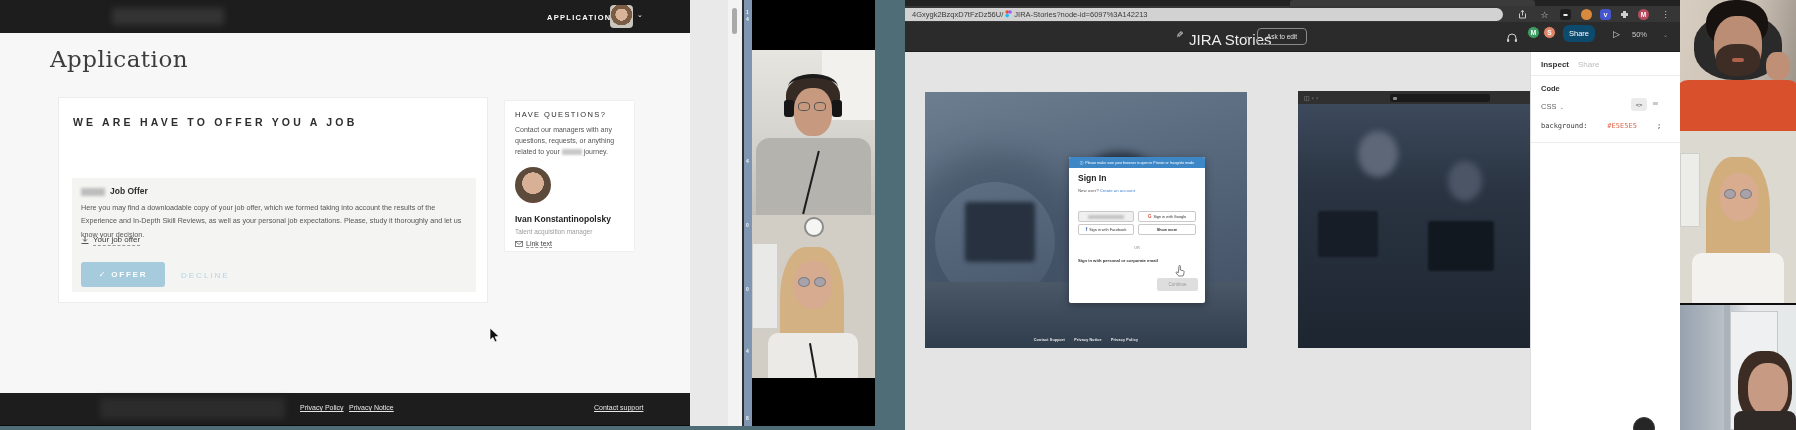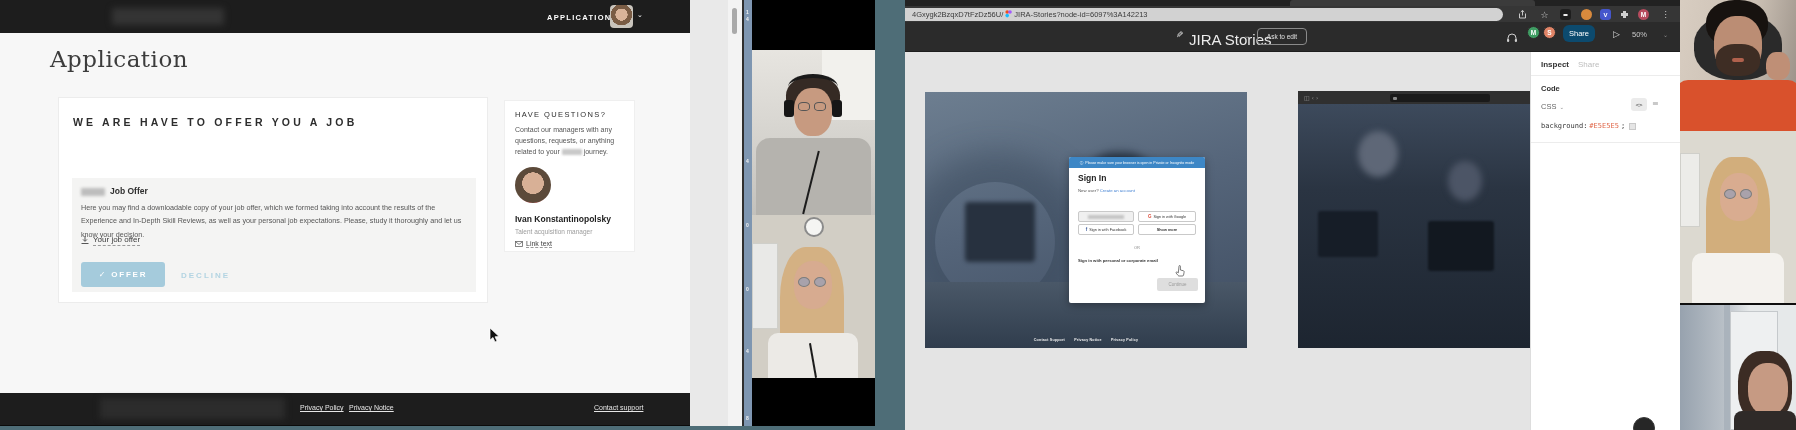--- a/index.html
+++ b/index.html
@@ -25,21 +25,21 @@
   #offer-title{left:14px;top:18px;font-size:10.5px;font-weight:bold;letter-spacing:3.2px;color:#2d2d2d;}
   #offer-intro{left:14px;top:38px;width:402px;font-size:10.5px;line-height:1.5;color:#333;}
   #offer-panel{left:13px;top:80px;width:404px;height:114px;background:#f4f4f3;}
   #panel-blur-word{left:9px;top:10px;width:24px;height:8px;background:#bdbdbd;filter:blur(1.5px);border-radius:1px;}
   #panel-title{left:38px;top:8px;font-size:8.5px;font-weight:bold;color:#2e2e2e;}
   #panel-body{left:9px;top:23px;width:390px;font-size:7.2px;line-height:1.85;color:#555;}
   #download-link{left:9px;top:57px;font-size:8px;color:#3b3b3b;display:flex;align-items:center;gap:4px;}
   #download-link .lbl{border-bottom:1px dashed #9a9a9a;padding-bottom:1px;}
   #accept-btn{left:9px;top:84px;width:84px;height:25px;background:#a5cbdc;border-radius:3px;color:#fff;
     font-size:8px;font-weight:bold;letter-spacing:1.8px;display:flex;align-items:center;justify-content:center;gap:4px;border:none;}
-  #decline-link{left:109px;top:93px;font-size:8px;font-weight:bold;letter-spacing:2px;color:#b3d4e2;}
+  #decline-link{left:109px;top:93px;font-size:8px;font-weight:normal;letter-spacing:2px;color:#b3d4e2;}
 
   #q-card{left:504px;top:100px;width:131px;height:152px;background:#fff;border:1px solid #efefef;}
   #q-title{left:10px;top:9px;font-size:7.5px;font-weight:normal;letter-spacing:1.4px;color:#2d2d2d;}
   #q-body{left:10px;top:24px;width:112px;font-size:7px;line-height:1.55;color:#555;}
   .q-blur{display:inline-block;width:20px;height:6px;background:#c9c9c9;filter:blur(1.2px);vertical-align:middle;border-radius:1px;}
   #q-avatar{left:10px;top:66px;width:36px;height:36px;border-radius:50%;
     background:radial-gradient(circle at 50% 45%,#d8b096 0 40%,#5c4a3a 41% 72%,#8a3b38 73%);}
   #q-name{left:10px;top:113px;font-size:8.5px;font-weight:bold;color:#222;}
   #q-role{left:10px;top:127px;font-size:6.5px;color:#9c9c9c;}
   #q-link{left:10px;top:139px;font-size:7px;color:#444;display:flex;align-items:center;gap:3px;}
@@ -150,21 +150,21 @@
   #tab-inspect{left:10px;top:8px;font-size:8px;font-weight:bold;color:#333;}
   #tab-export{left:47px;top:8px;font-size:8px;color:#bdbdbd;}
   .panel-div{left:0;width:150px;height:1px;background:#ececec;}
   #panel-div-1{top:23px;} #panel-div-2{top:90px;}
   #code-label{left:10px;top:32px;font-size:7.5px;font-weight:bold;color:#333;}
   #css-label{left:10px;top:50px;font-size:7.5px;color:#666;display:flex;gap:3px;align-items:center;}
   #css-label .chev{font-size:5.5px;color:#999;}
   #btn-codeview{left:100px;top:46px;width:16px;height:13px;background:#ebebeb;border:none;border-radius:3px;
     font-size:6px;color:#444;display:flex;align-items:center;justify-content:center;font-family:"DejaVu Sans Mono",monospace;}
   #btn-lines{left:121px;top:47px;font-size:8px;color:#999;background:none;border:none;padding:0;}
-  #code-line{left:10px;top:70px;font-size:7px;display:flex;align-items:center;gap:2px;}
+  #code-line{left:10px;top:70px;font-size:7px;display:flex;align-items:center;gap:20px;}
   #code-line .prop{color:#383838;} #code-line .val{color:#e0684a;} #code-line .term{color:#383838;}
   #code-swatch{width:7px;height:7px;background:#e5e5e5;border:1px solid #c9c9c9;display:inline-block;margin-left:2px;}
 
   
   #right-videos{left:1680px;top:0;width:116px;height:430px;background:#0e0e0e;}
   #rv1{left:0;top:0;width:116px;height:131px;background:linear-gradient(100deg,#d8cdc1 0%,#cbc0b4 55%,#968d84 100%);}
   .rv1-chair{left:14px;top:14px;width:88px;height:66px;background:#2a2a2a;border-radius:45%;}
   .rv1-hair{left:26px;top:0px;width:62px;height:48px;background:#17120f;border-radius:46%;}
   .rv1-face{left:34px;top:16px;width:48px;height:58px;background:#bb8d74;border-radius:44%;}
   .rv1-beard{left:36px;top:44px;width:44px;height:32px;background:#3e2d24;border-radius:42%;}

